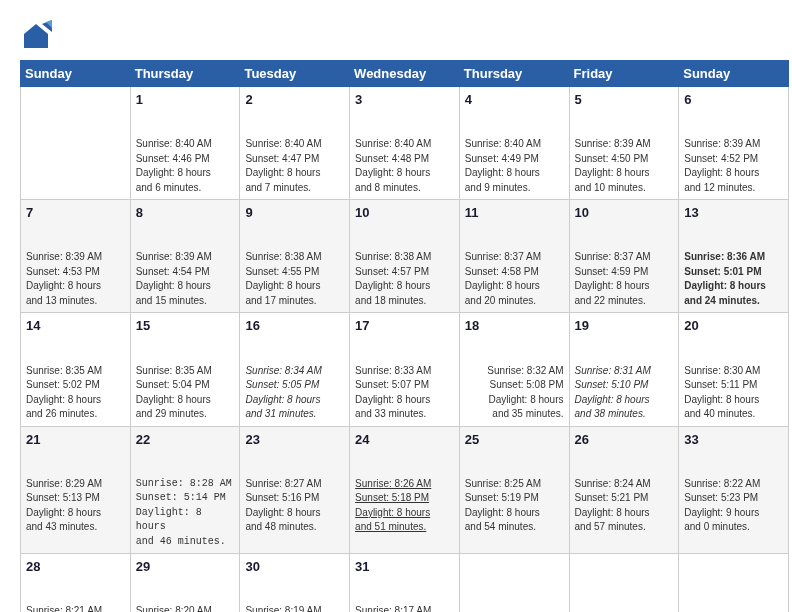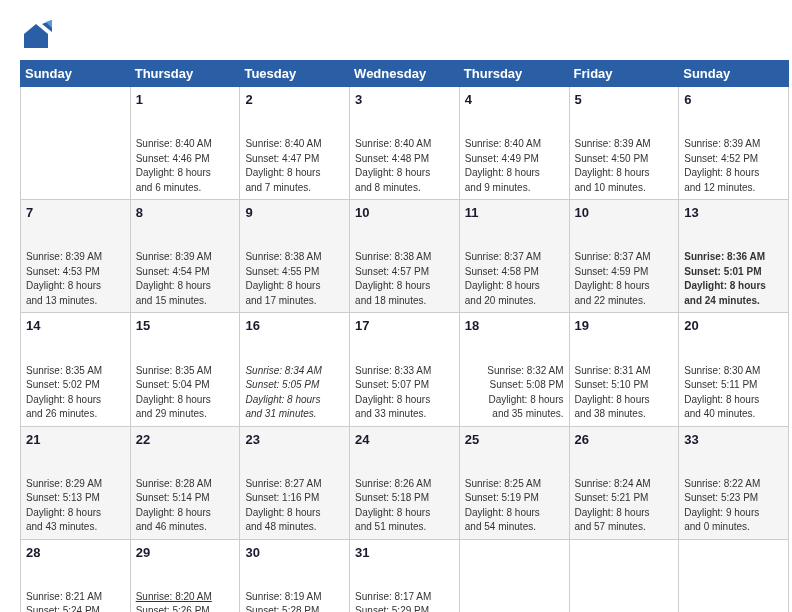--- a/index.html
+++ b/index.html
@@ -271,21 +271,21 @@
           </td>
           <td>
             <span class="day-number">18</span>
             <div class="day-info" style="white-space: pre-line; text-align: right;">Sunrise: 8:32 AM
 Sunset: 5:08 PM
 Daylight: 8 hours
 and 35 minutes.</div>
           </td>
           <td>
             <span class="day-number">19</span>
-            <div class="day-info" style="white-space: pre-line;">Sunrise: 8:31 AM
+            <div class="day-info" style="white-space: pre-line; font-style: italic;">Sunrise: 8:31 AM
 Sunset: 5:10 PM
 Daylight: 8 hours
 and 38 minutes.</div>
           </td>
           <td>
             <span class="day-number">20</span>
             <div class="day-info" style="white-space: pre-line;">Sunrise: 8:30 AM
 Sunset: 5:11 PM
 Daylight: 8 hours
 and 40 minutes.</div>
@@ -294,35 +294,35 @@
         <tr class="row-shaded">
           <td>
             <span class="day-number">21</span>
             <div class="day-info" style="white-space: pre-line;">Sunrise: 8:29 AM
 Sunset: 5:13 PM
 Daylight: 8 hours
 and 43 minutes.</div>
           </td>
           <td>
             <span class="day-number">22</span>
-            <div class="day-info" style="white-space: pre-line;">Sunrise: 8:28 AM
+            <div class="day-info" style="white-space: pre-line; font-family: Liberation Mono, monospace;">Sunrise: 8:28 AM
 Sunset: 5:14 PM
 Daylight: 8 hours
 and 46 minutes.</div>
           </td>
           <td>
             <span class="day-number">23</span>
             <div class="day-info" style="white-space: pre-line;">Sunrise: 8:27 AM
-Sunset: 1:16 PM
+Sunset: 5:16 PM
 Daylight: 8 hours
 and 48 minutes.</div>
           </td>
           <td>
             <span class="day-number">24</span>
-            <div class="day-info" style="white-space: pre-line;">Sunrise: 8:26 AM
+            <div class="day-info" style="white-space: pre-line; text-decoration: underline;">Sunrise: 8:26 AM
 Sunset: 5:18 PM
 Daylight: 8 hours
 and 51 minutes.</div>
           </td>
           <td>
             <span class="day-number">25</span>
             <div class="day-info" style="white-space: pre-line;">Sunrise: 8:25 AM
 Sunset: 5:19 PM
 Daylight: 8 hours
 and 54 minutes.</div>

